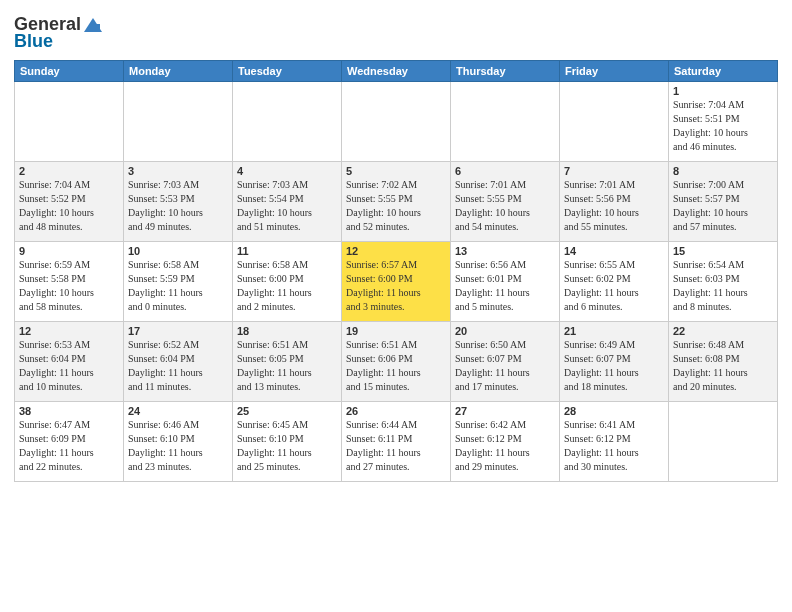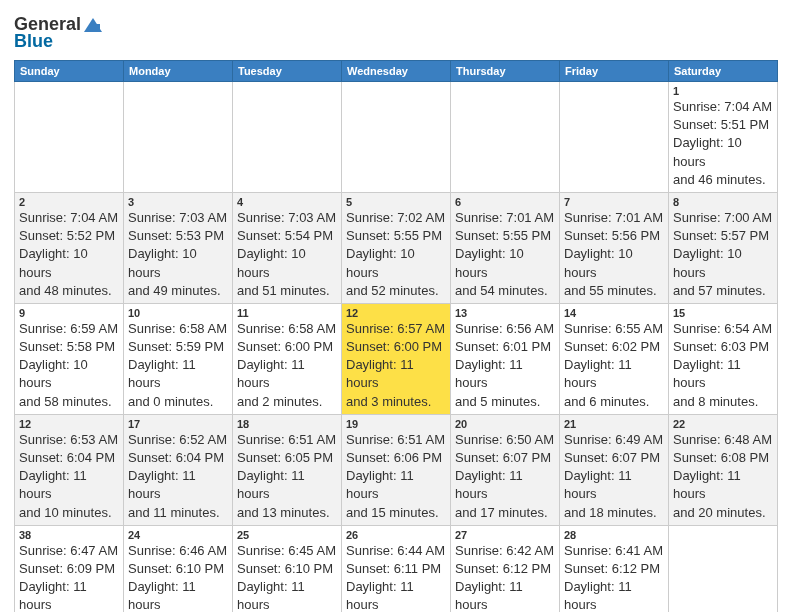--- a/index.html
+++ b/index.html
@@ -63,23 +63,24 @@
       width: calc(100%/7);
       height: 80px;
     }
     .day-num {
       font-size: 11px;
       font-weight: bold;
       display: block;
       margin-bottom: 1px;
     }
     .day-info {
-      font-size: 13px;
+      font-size: 10px;
       line-height: 1.4;
       color: #333;
+      font-family: Liberation Serif, serif;
     }
     .empty-cell {
       background: #f9f9f9;
     }
     tr:nth-child(odd) td { background: #fff; }
     tr:nth-child(even) td { background: #f2f2f2; }
     
     thead tr th { background: #3a7fc1 !important; }
   </style>
 </head>

